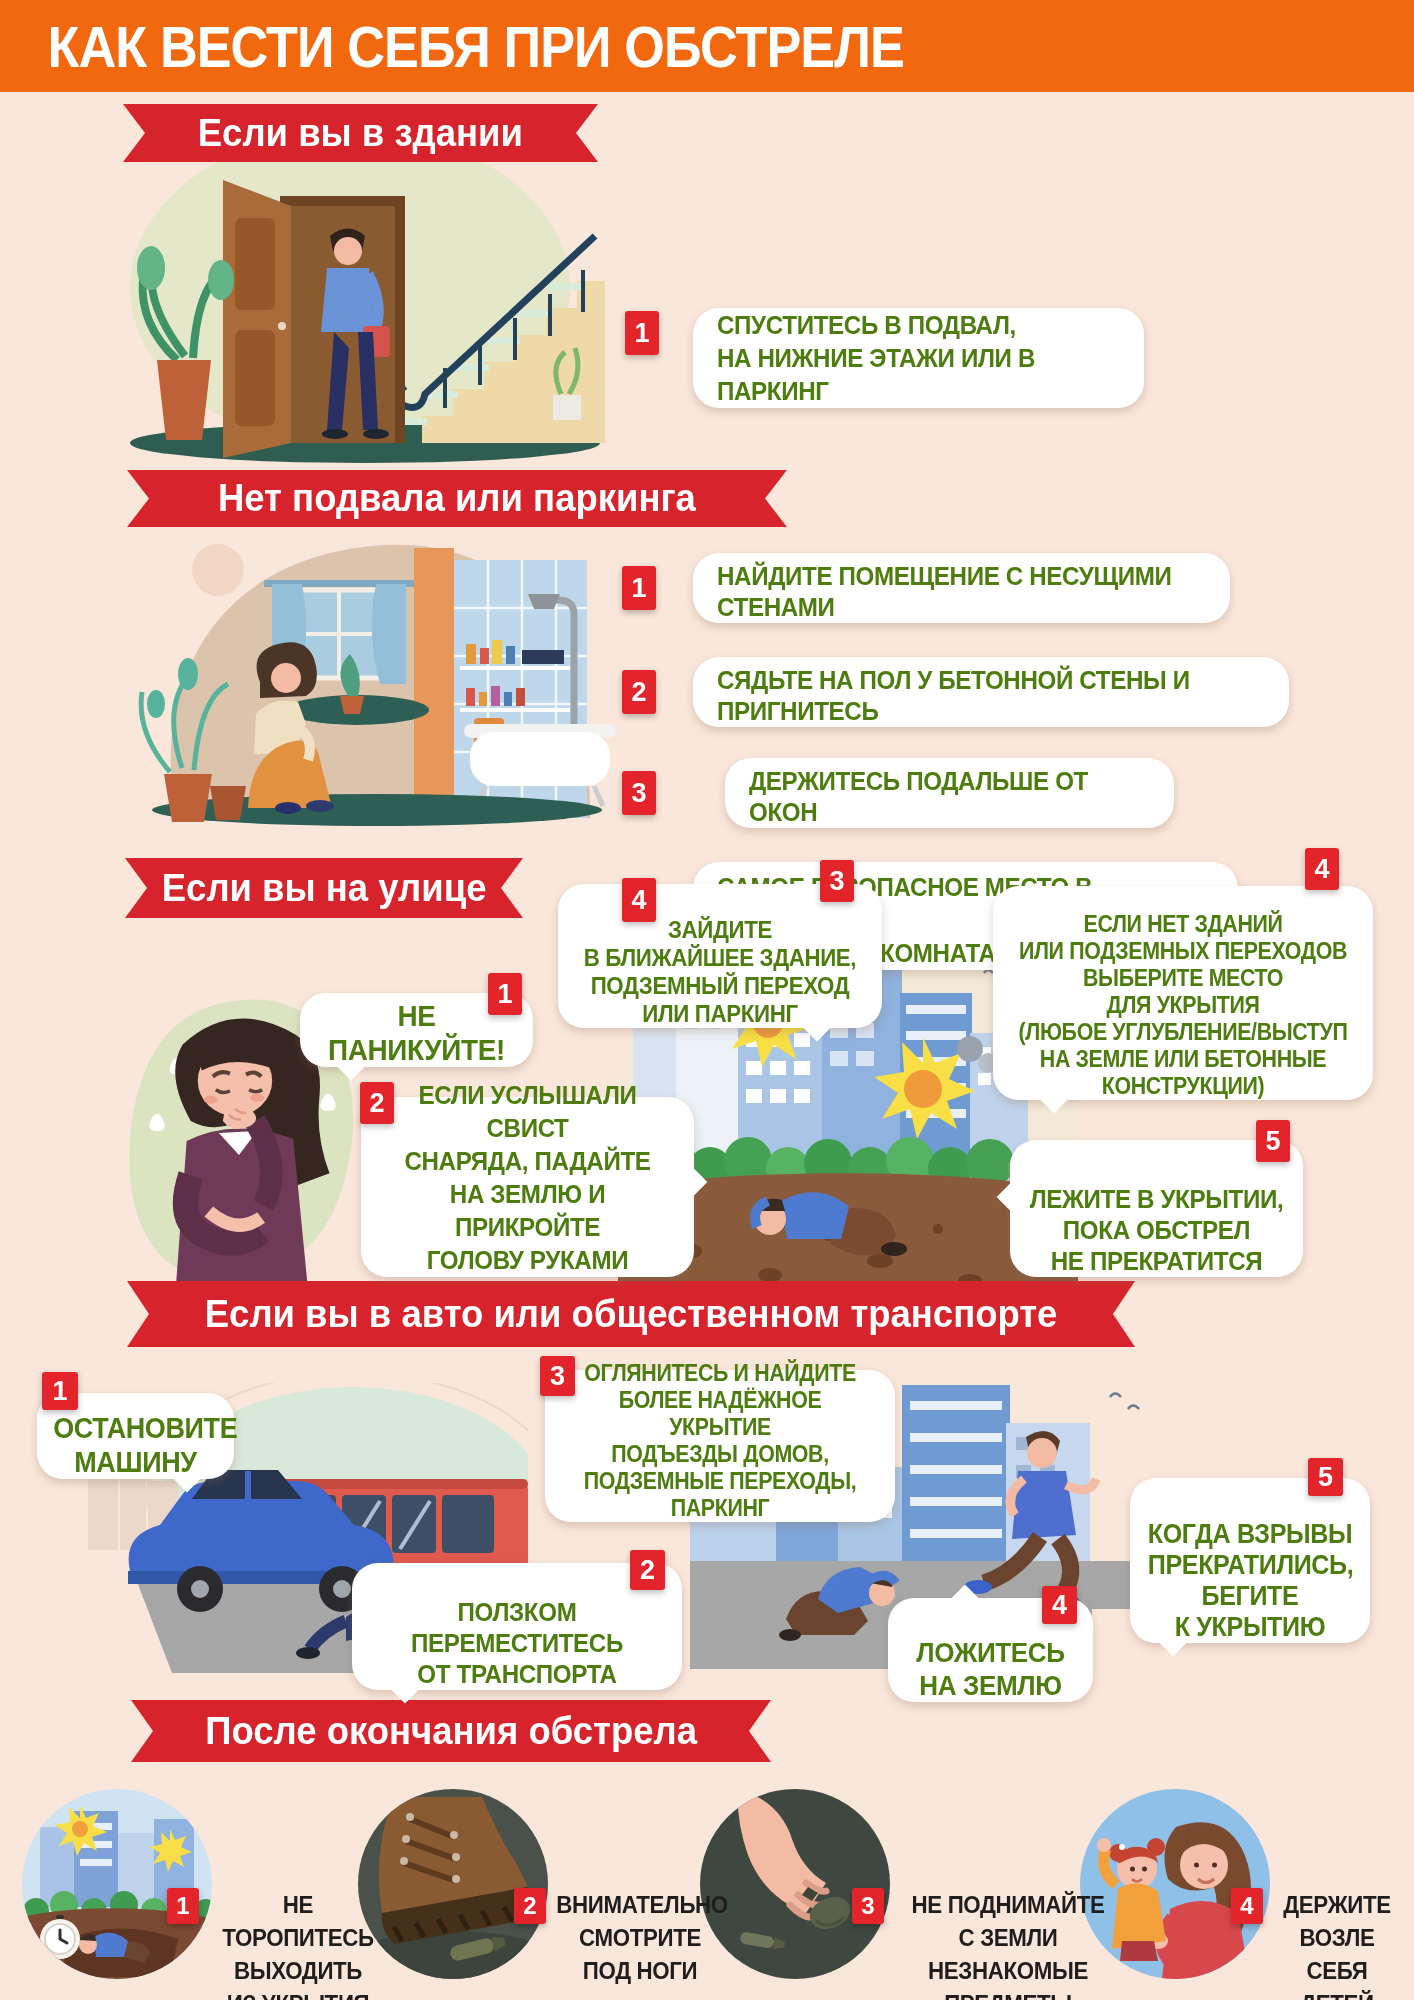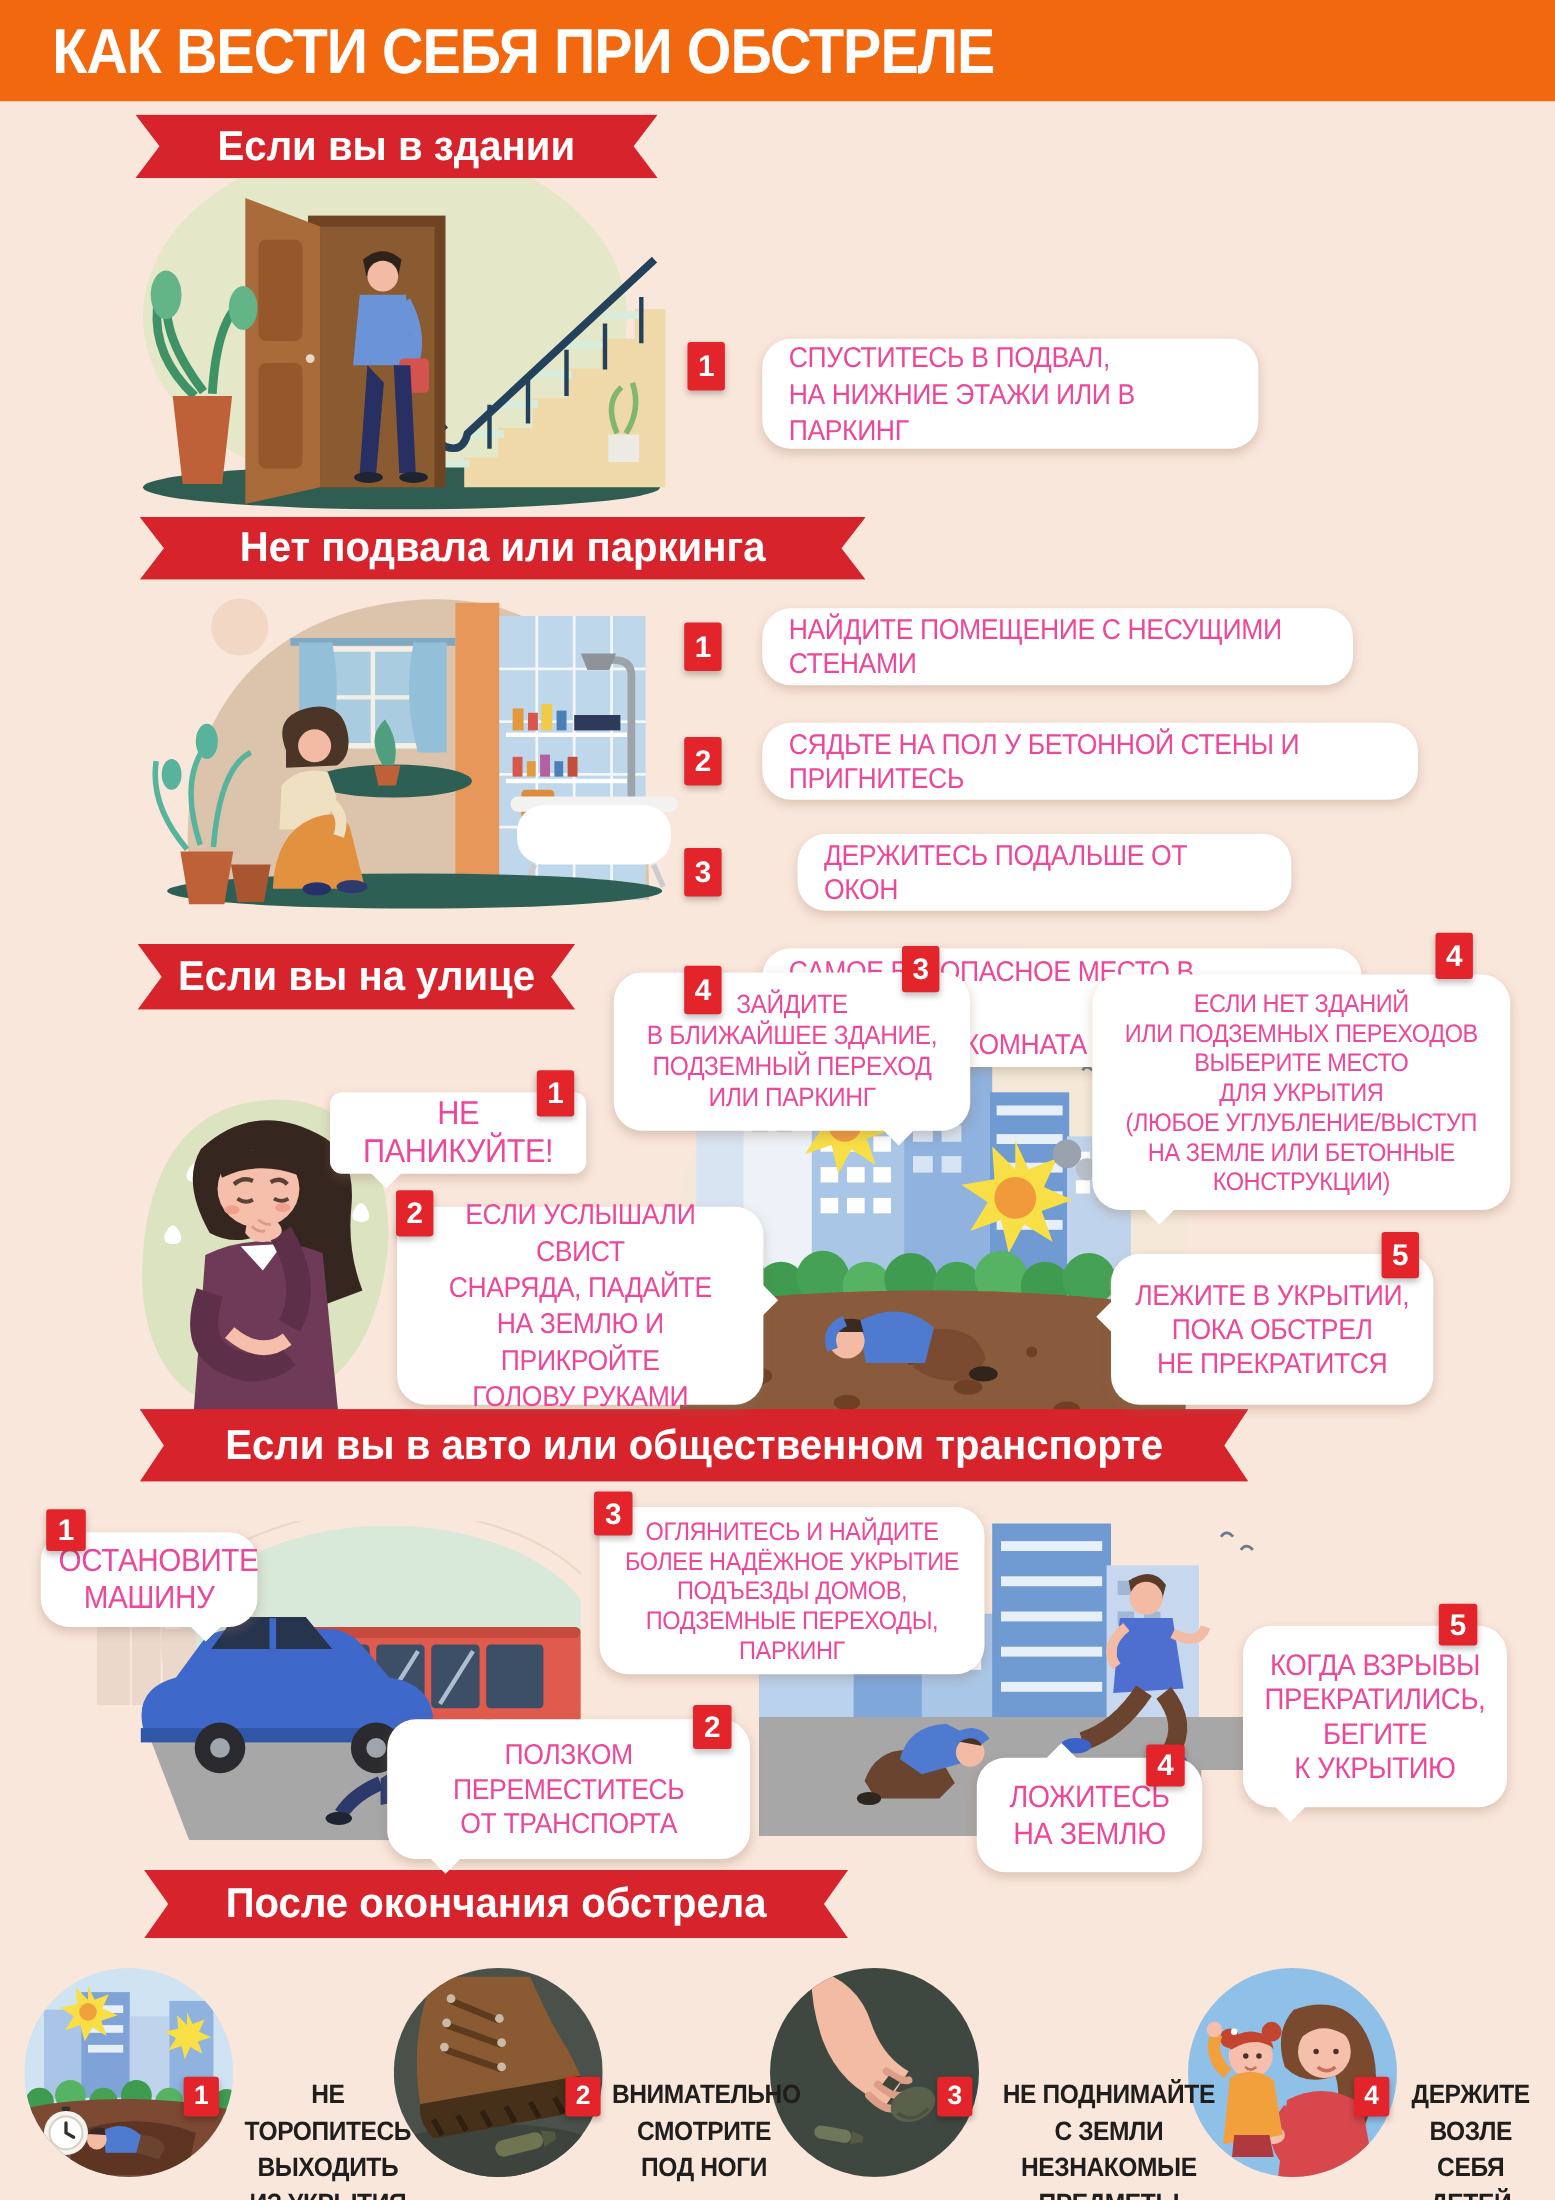--- a/index.html
+++ b/index.html
@@ -9,22 +9,22 @@
   .header{position:absolute;left:0;top:0;width:1414px;height:92px;background:#F2680F;
           display:flex;align-items:center;justify-content:flex-start;}
   .title{color:#fff;font-size:58px;font-weight:900;letter-spacing:-1px;transform:scaleX(.9);white-space:nowrap;}
   .ribbon{position:absolute;background:#D7242C;color:#fff;display:flex;align-items:center;justify-content:center;
           clip-path:polygon(0 0,100% 0,calc(100% - 22px) 50%,100% 100%,0 100%,22px 50%);
           font-weight:800;z-index:4;}
   .ribbon .txt{font-size:38px;transform:scaleX(.96);white-space:nowrap;}
   .badge{position:absolute;background:#E3242B;color:#fff;font-weight:800;font-size:27px;
          display:flex;align-items:center;justify-content:center;border-radius:3px;
          box-shadow:0 3px 6px rgba(0,0,0,.25);z-index:6;}
-  .bubble{position:absolute;background:#fff;border-radius:26px;display:flex;align-items:center;
-          box-shadow:0 4px 10px rgba(145,110,88,.30);color:#ec4899;font-weight:400;z-index:5;}
+  .bubble{position:absolute;background:#fff;border-radius:26px;display:flex;align-items:flex-end;
+          box-shadow:0 4px 10px rgba(145,110,88,.30);color:#4d7c0f;font-weight:700;z-index:5;}
   .bubble .txt{display:block;white-space:pre-line;transform:scaleX(.93);letter-spacing:-.4px;width:100%;}
   .bubble.L{justify-content:flex-start;padding:0 18px 0 24px;}
   .bubble.L .txt{transform-origin:0 50%;text-align:left;}
   .bubble.C{justify-content:center;padding:0 10px;}
   .bubble.C .txt{text-align:center;transform-origin:50% 50%;}
   .tail{position:absolute;width:26px;height:26px;background:#fff;transform:rotate(45deg);z-index:-1;}
   .scene{position:absolute;z-index:1;}
   .scene svg{display:block;width:100%;height:100%;}
   .circle{position:absolute;width:190px;height:190px;border-radius:50%;overflow:hidden;z-index:2;}
   .caption{position:absolute;z-index:5;display:flex;align-items:flex-start;justify-content:center;
@@ -317,21 +317,21 @@
         <circle cx="152" cy="290" r="16" fill="#F3BBA3"></circle>
         <path d="M137,282 q7,-16 27,-11 l3,11 z" fill="#3A2A22"></path>
         <path d="M150,272 q-18,8 -11,26" stroke="#4E7BD0" stroke-width="10" fill="none"></path>
       </g>
     </svg>
   </div>
 
   <div class="badge" style="left:488px;top:973px;width:34px;height:42px;">
       <span>1</span>
     </div>
-  <div class="bubble C" style="left:300px;top:993px;width:233px;height:74px;font-size:30px;border-radius:11px;">
+  <div class="bubble C" style="left:300px;top:993px;width:233px;height:74px;font-size:30px;">
     <i class="tail" style="left:38px;bottom:-8px;"></i>
     <span class="txt">НЕ ПАНИКУЙТЕ!</span>
   </div>
 
   <div class="badge" style="left:360px;top:1082px;width:34px;height:42px;">
       <span>2</span>
     </div>
   <div class="bubble C" style="left:361px;top:1097px;width:333px;height:180px;font-size:26px;line-height:33px;">
     <i class="tail" style="right:-8px;top:72px;"></i>
     <span class="txt">ЕСЛИ УСЛЫШАЛИ СВИСТ

